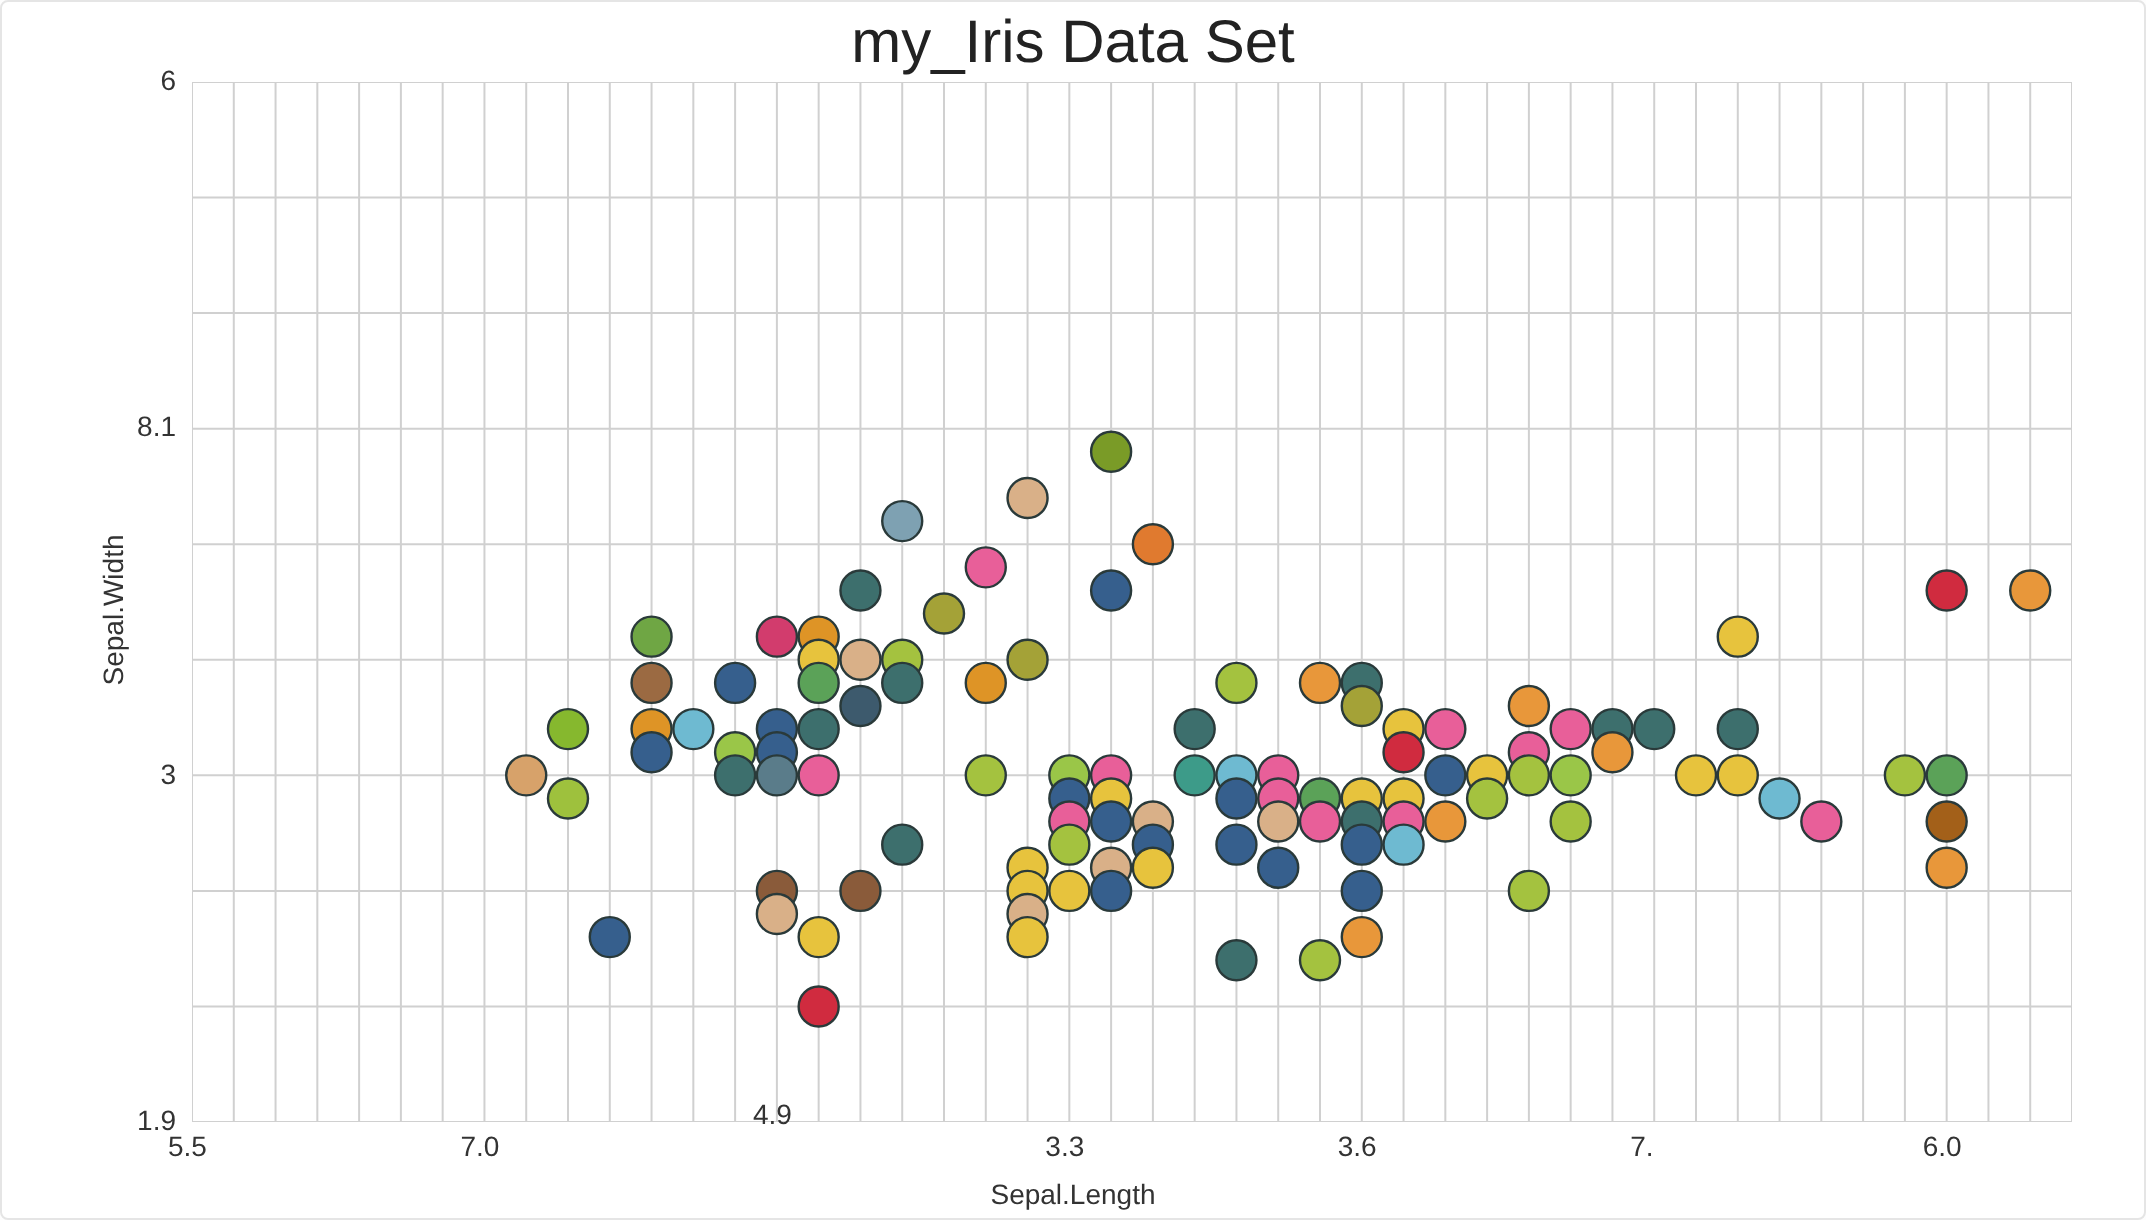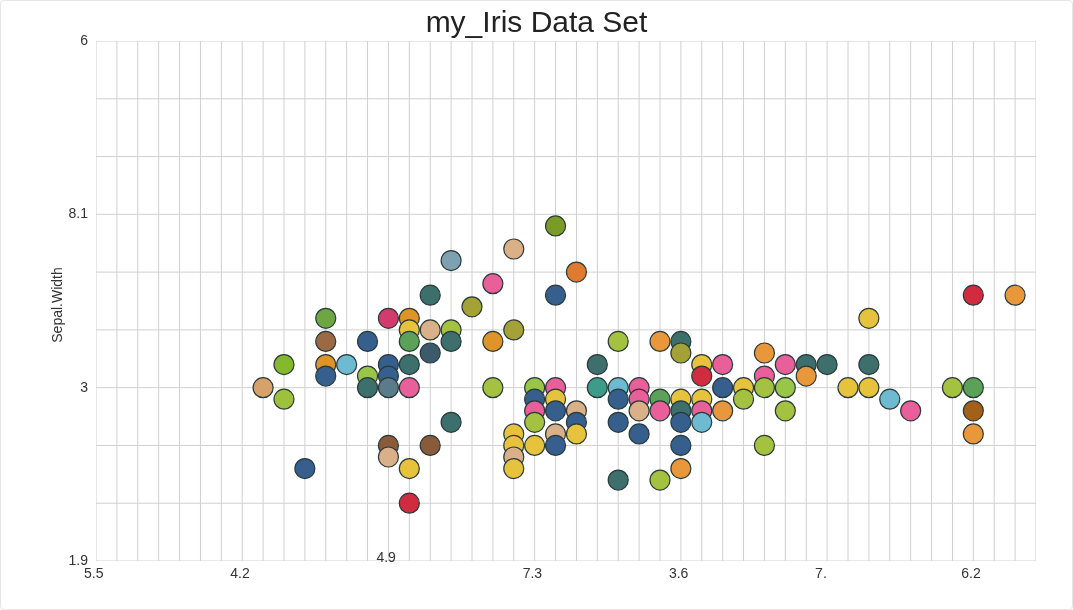--- a/index.html
+++ b/index.html
@@ -65,20 +65,21 @@
     font-size: 14px;
     color: #333;
   }
 </style>
 </head>
 <body>
 
 <div class="chart-container">
   <div class="title">my_Iris Data Set</div>
   <div class="ylabel">Sepal.Width</div>
+  <div class="xlabel">Sepal.Length</div>
 
   <svg class="plot-area" viewBox="0 0 940 520" width="940" height="520">
     <g class="grid" id="grid-group">
         <line x1="0" x2="0" y1="0" y2="520"></line>
         <line x1="20.888888888888907" x2="20.888888888888907" y1="0" y2="520"></line>
         <line x1="41.777777777777814" x2="41.777777777777814" y1="0" y2="520"></line>
         <line x1="62.66666666666663" x2="62.66666666666663" y1="0" y2="520"></line>
         <line x1="83.55555555555553" x2="83.55555555555553" y1="0" y2="520"></line>
         <line x1="104.44444444444444" x2="104.44444444444444" y1="0" y2="520"></line>
         <line x1="125.33333333333326" x2="125.33333333333326" y1="0" y2="520"></line>
@@ -250,20 +251,20 @@
   </svg>
 
   <div id="ytick-container">
       <div class="axis-tick" style="right: 984px; top: 551px;">1.9</div>
       <div class="axis-tick" style="right: 984px; top: 377.667px;">3</div>
       <div class="axis-tick" style="right: 984px; top: 204.333px;">8.1</div>
       <div class="axis-tick" style="right: 984px; top: 31px;">6</div>
     </div>
   <div id="xtick-container">
       <div class="axis-tick" style="left: 83px; top: 564px;">5.5</div>
-      <div class="axis-tick" style="left: 229.222px; top: 564px;">4.2</div>
+      <div class="axis-tick" style="left: 229.222px; top: 564px;">7.0</div>
       <div class="axis-tick" style="left: 375.444px; top: 548px;">4.9</div>
-      <div class="axis-tick" style="left: 521.667px; top: 564px;">7.3</div>
+      <div class="axis-tick" style="left: 521.667px; top: 564px;">3.3</div>
       <div class="axis-tick" style="left: 667.889px; top: 564px;">3.6</div>
       <div class="axis-tick" style="left: 814.111px; top: 564px;">7.</div>
-      <div class="axis-tick" style="left: 960.333px; top: 564px;">6.2</div>
+      <div class="axis-tick" style="left: 960.333px; top: 564px;">6.0</div>
     </div>
 </div>
 
 </body></html>

